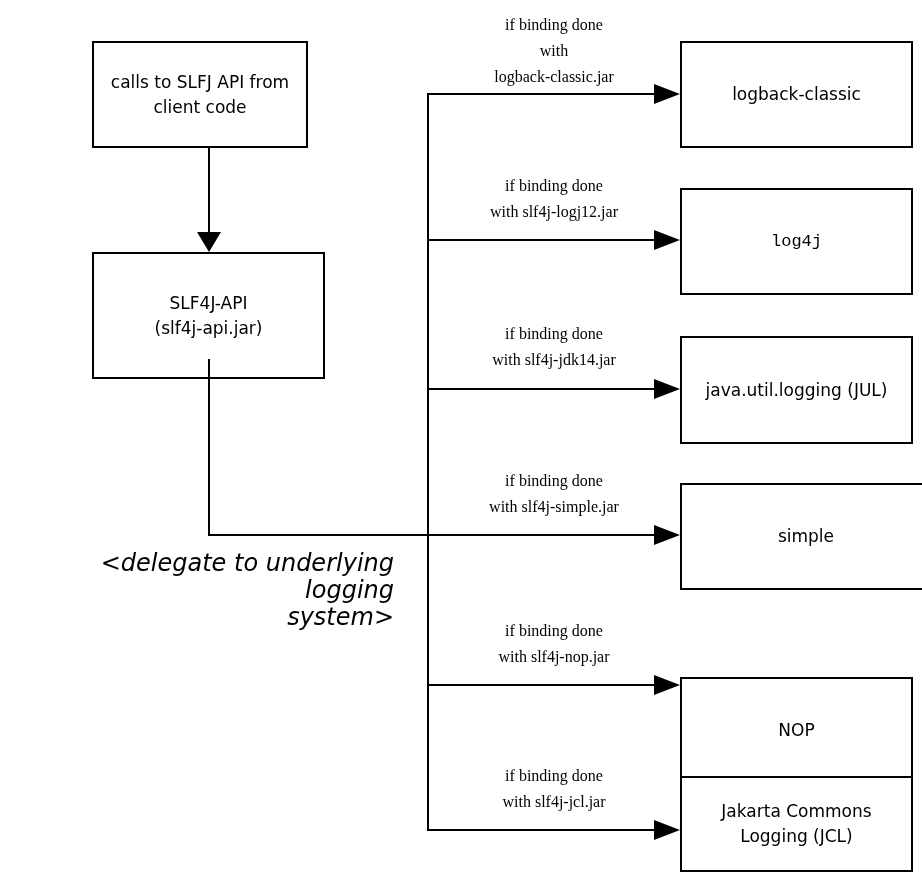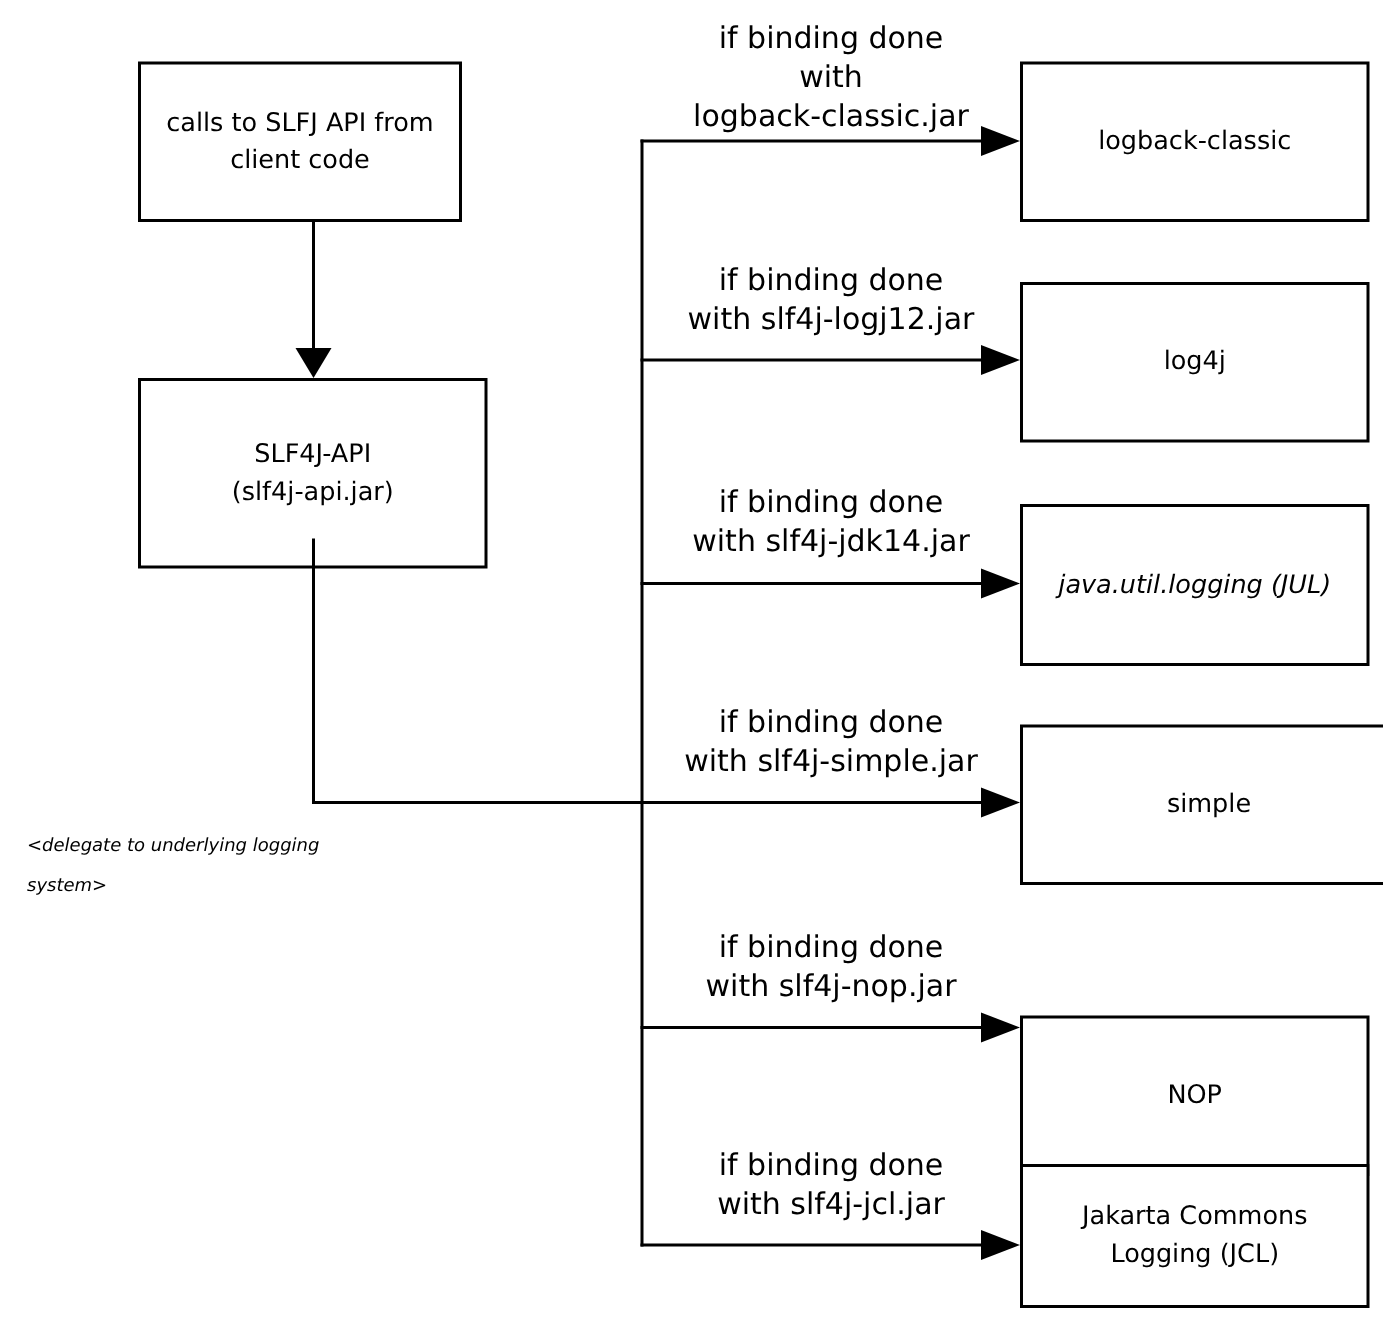--- a/index.html
+++ b/index.html
@@ -23,30 +23,31 @@
     text-align: center;
     font-size: 17px;
     line-height: 25px;
     padding: 2px 4px;
     white-space: pre-line;
   }
   .cond-label {
     position: absolute;
     width: 240px;
     text-align: center;
-    font-size: 20px;
+    font-size: 16px;
     line-height: 26px;
     white-space: pre-line;
+    font-family: Liberation Serif, serif;
   }
   .note {
     position: absolute;
     font-style: italic;
-    font-size: 12px;
+    font-size: 24px;
     line-height: 27px;
-    text-align: left;
+    text-align: right;
     white-space: pre-line;
   }
   .hline, .vline { position: absolute; background: #000000; }
   .hline { height: 2px; }
   .vline { width: 2px; }
   .arrow-right {
     position: absolute;
     width: 0; height: 0;
     border-top: 10px solid transparent;
     border-bottom: 10px solid transparent;
@@ -86,27 +87,27 @@
   <div class="arrow-right" style="left:654px; top:84px;"></div>
   <div class="cond-label" style="left:434px; top:12px;">if binding done
 with
 logback-classic.jar</div>
   <div class="node" style="left:680px; top:41px; width:233px; height:107px;text-align:center;">logback-classic</div>
 
   <div class="hline" style="left:427px; top:239px; width:227px;"></div>
   <div class="arrow-right" style="left:654px; top:230px;"></div>
   <div class="cond-label" style="left:434px; top:173px;">if binding done
 with slf4j-logj12.jar</div>
-  <div class="node" style="left:680px; top:188px; width:233px; height:107px;">log4j</div>
+  <div class="node" style="left:680px; top:188px; width:233px; height:107px;font-family:Liberation Mono, monospace;">log4j</div>
 
   <div class="hline" style="left:427px; top:388px; width:227px;"></div>
   <div class="arrow-right" style="left:654px; top:379px;"></div>
   <div class="cond-label" style="left:434px; top:321px;">if binding done
 with slf4j-jdk14.jar</div>
-  <div class="node" style="left:680px; top:336px; width:233px; height:108px;font-style:italic;">java.util.logging (JUL)</div>
+  <div class="node" style="left:680px; top:336px; width:233px; height:108px;">java.util.logging (JUL)</div>
 
   <div class="hline" style="left:427px; top:534px; width:227px;"></div>
   <div class="arrow-right" style="left:654px; top:525px;"></div>
   <div class="cond-label" style="left:434px; top:468px;">if binding done
 with slf4j-simple.jar</div>
   <div class="node" style="left:680px; top:483px; width:252px; height:107px;text-align:center;">simple</div>
 
   <div class="hline" style="left:427px; top:684px; width:227px;"></div>
   <div class="arrow-right" style="left:654px; top:675px;"></div>
   <div class="cond-label" style="left:434px; top:618px;">if binding done

